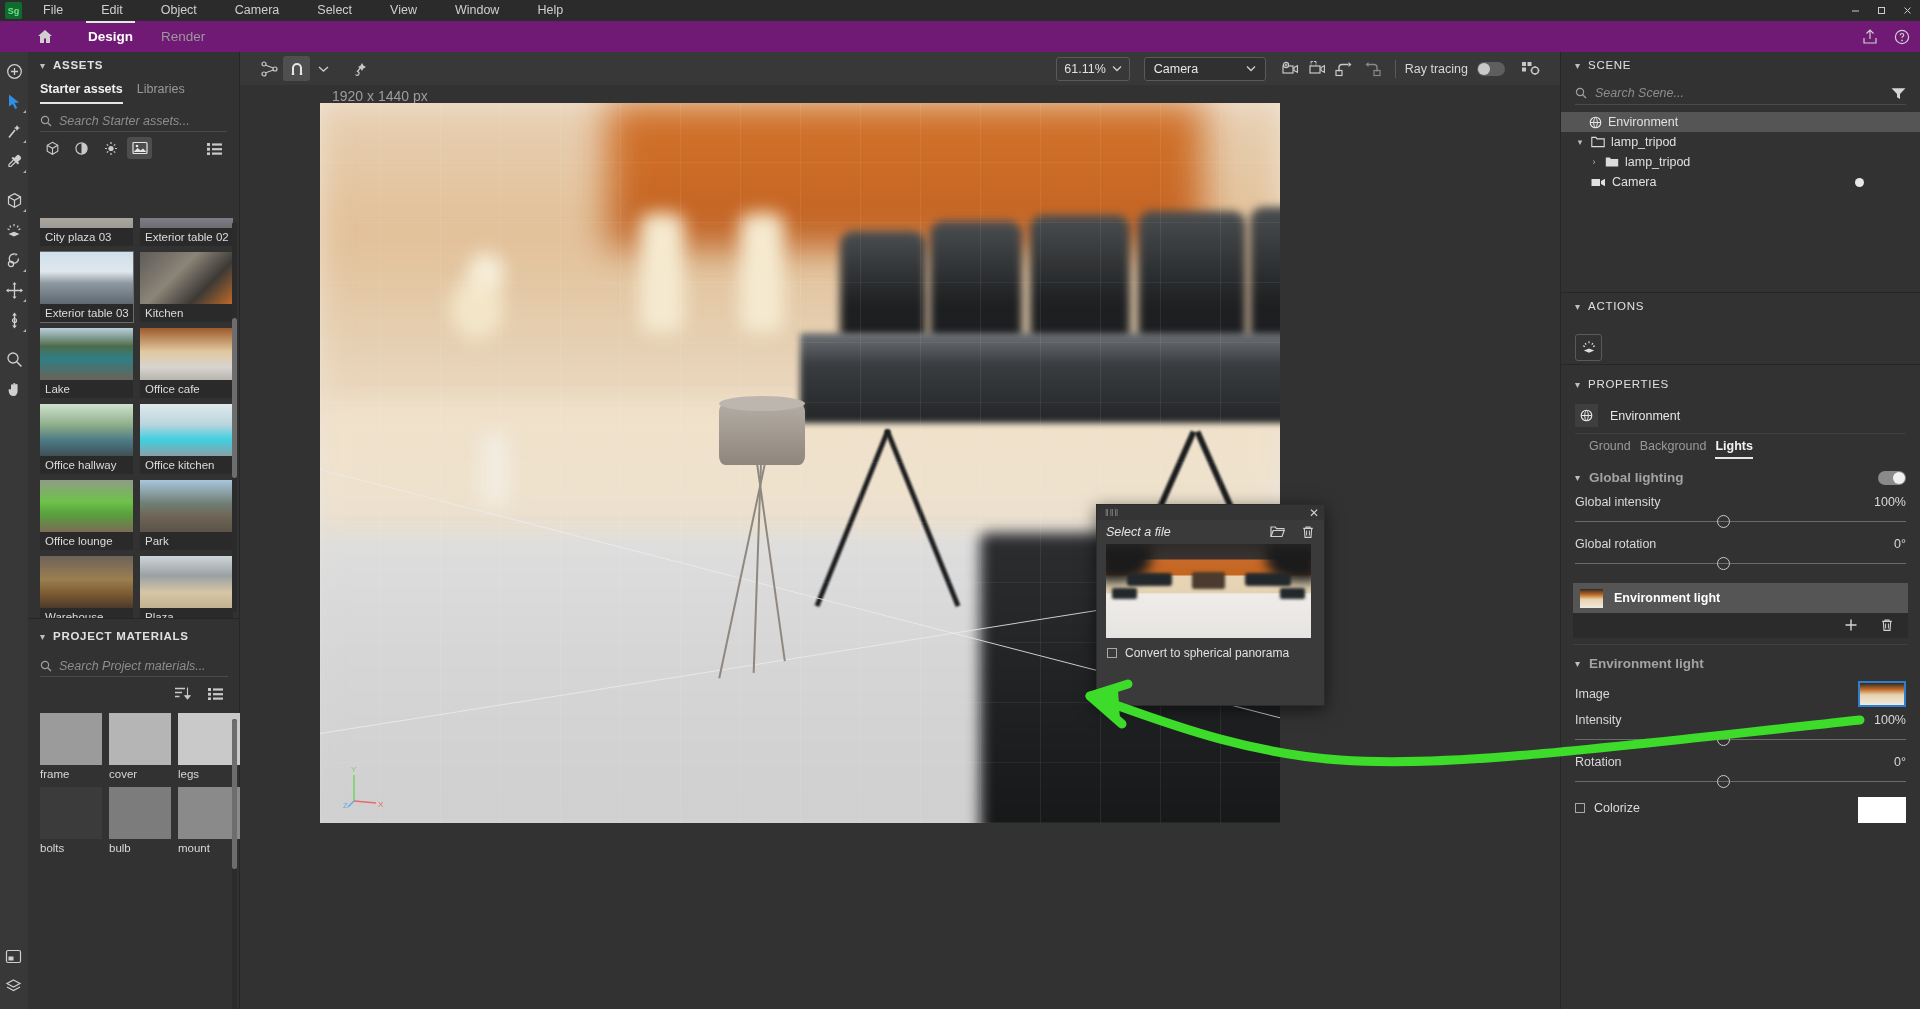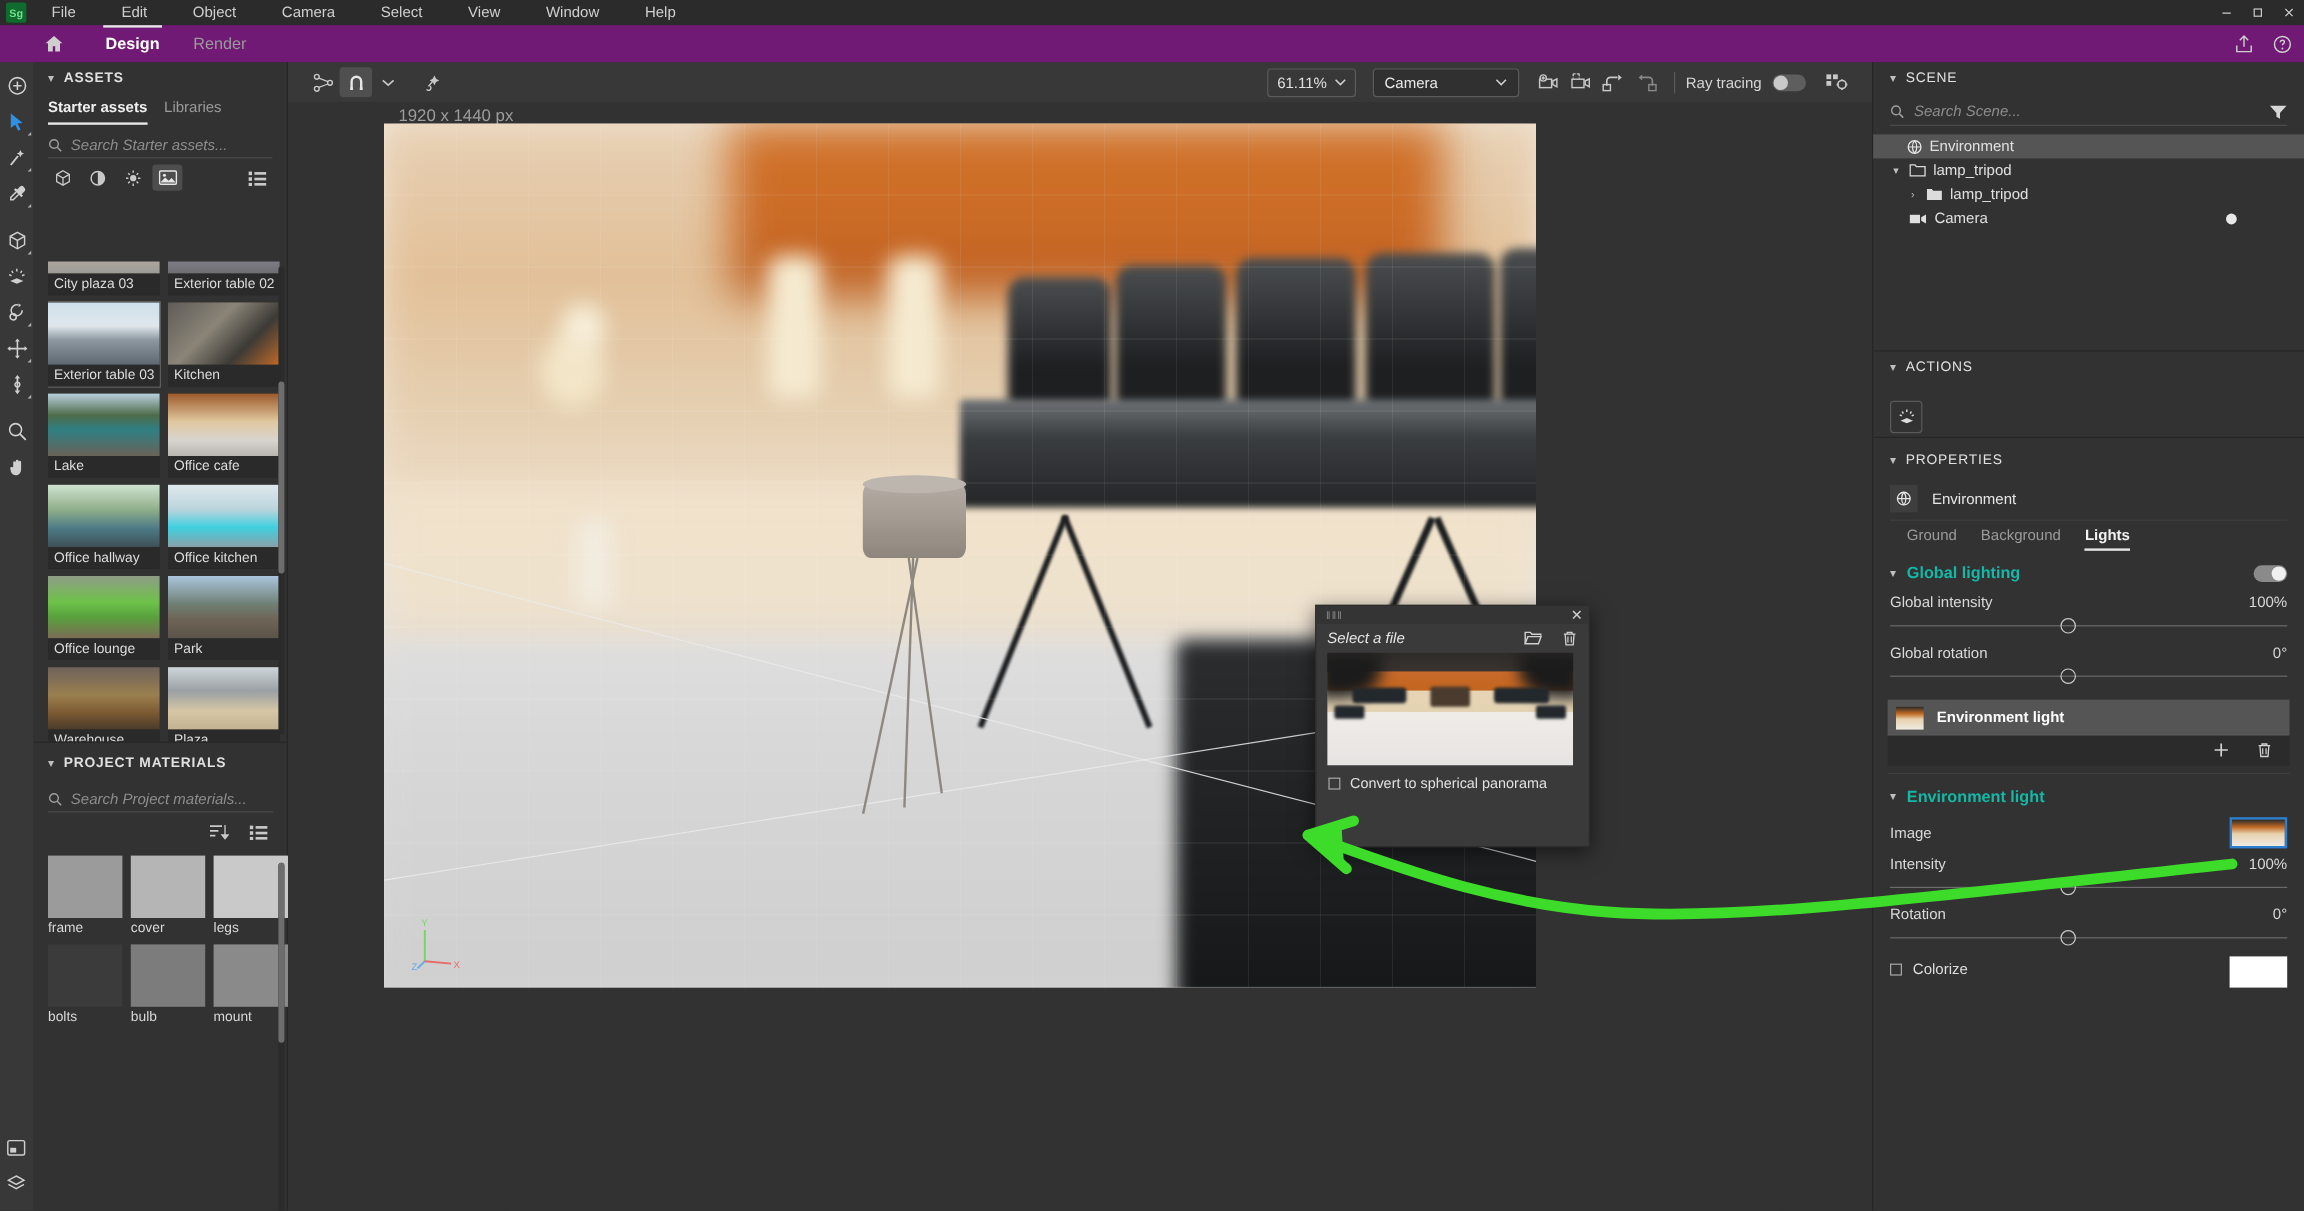--- a/index.html
+++ b/index.html
@@ -307,29 +307,29 @@
   .action-btn {
     width: 27px; height: 27px; border:1px solid #5a5a5a; border-radius:3px;
     display:flex;align-items:center;justify-content:center; color:#d5d5d5;
   }
   .prop-obj { display:flex; align-items:center; gap:12px; padding: 7px 14px 6px 14px; }
   .prop-obj .ic {
     width:23px;height:23px;background:#3e3e3e;display:flex;align-items:center;justify-content:center;color:#ddd;
   }
   .prop-obj .nm { font-size:12.5px; color:#e6e6e6; }
   .prop-tabs {
-    display:flex; gap:20px; padding: 5px 0 0 14px; border-top:1px solid #3f3f3f; margin: 0 14px;
+    display:flex; gap:9px; padding: 5px 0 0 14px; border-top:1px solid #3f3f3f; margin: 0 14px;
   }
   .ptab { font-size:12.5px; color:#9a9a9a; padding-bottom:6px; position:relative; }
   .ptab.active { color:#f2f2f2; font-weight:bold; }
   .ptab.active:after { content:""; position:absolute; left:0; right:0; bottom:0; height:2px; background:#e6e6e6;}
   .grp-head {
     display:flex; align-items:center; gap:9px; padding: 11px 14px 4px 14px;
   }
-  .grp-head .gt { font-size:13.5px; font-weight:bold; color:#14b8a6; }
+  .grp-head .gt { font-size:13.5px; font-weight:bold; color:#a3a3a3; }
   .grp-head .spacer { flex:1; }
   .slider-row { padding: 6px 14px 0 14px; }
   .slider-top { display:flex; justify-content: space-between; font-size:12.5px; color:#d9d9d9; }
   .slider-track {
     position:relative; height: 18px; margin-top: 4px;
   }
   .slider-track .line {
     position:absolute; left:0; right:0; top:8px; height:1px; background:#6a6a6a;
   }
   .slider-track .knob {

